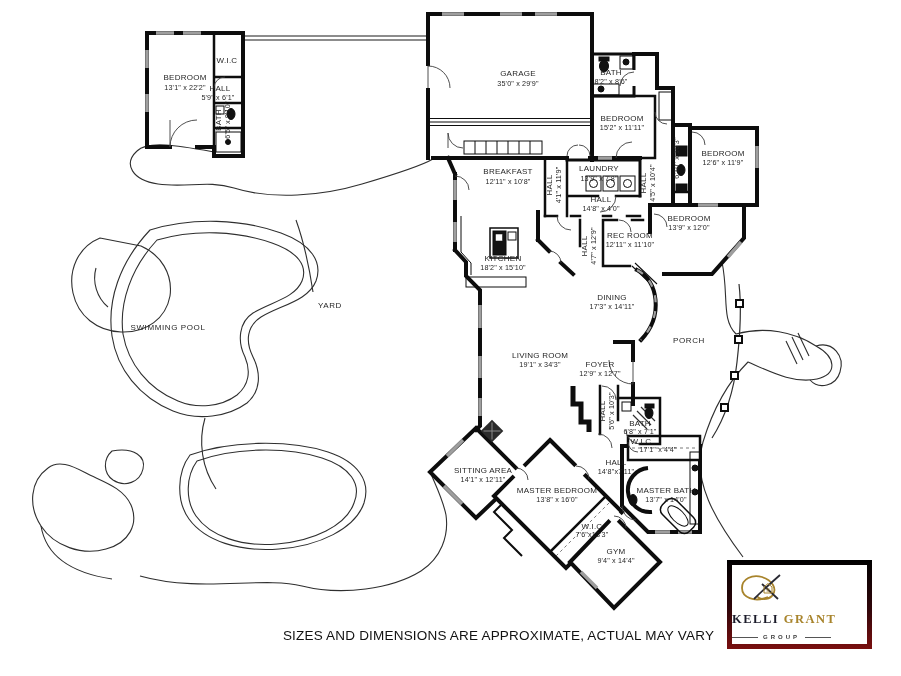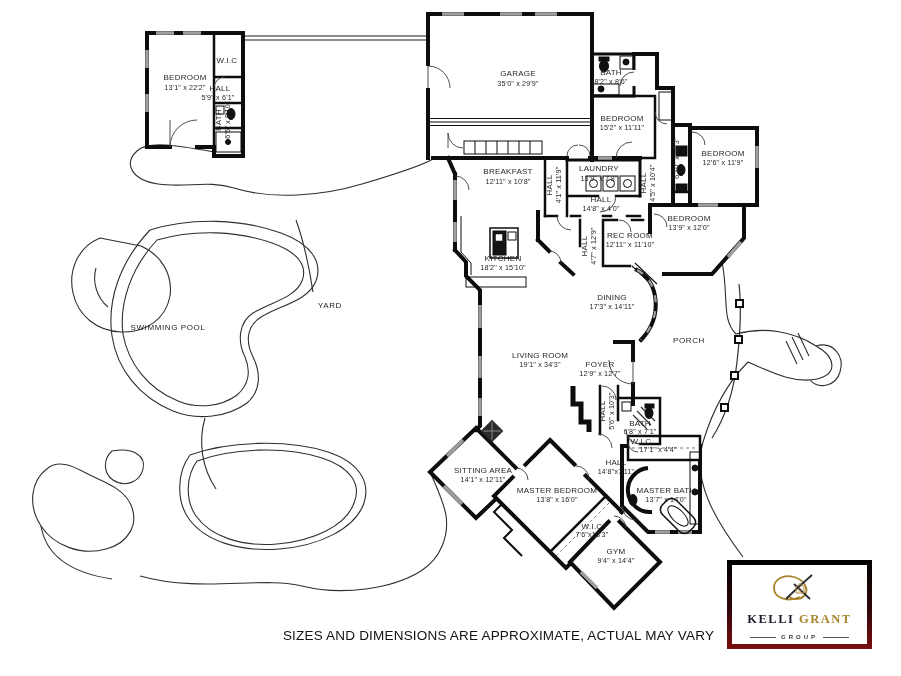--- a/index.html
+++ b/index.html
@@ -7,21 +7,21 @@
   #plan{position:absolute;left:0;top:0;}
   svg text{font-family:"Liberation Sans",sans-serif;fill:#1f1f1f;}
   .rn{font-size:8px;letter-spacing:.25px;text-anchor:middle;}
   .rd{font-size:7.2px;letter-spacing:.15px;text-anchor:middle;}
   .site-lbl{font-size:8px;letter-spacing:.6px;text-anchor:middle;}
   #disclaimer{position:absolute;left:0;top:628px;width:901px;text-align:center;
     font-size:13.5px;color:#121212;letter-spacing:.2px;padding-left:48px;}
   #logo-box{position:absolute;left:727px;top:560px;width:145px;height:89px;box-sizing:border-box;
     background:linear-gradient(#000000,#30060a 55%,#7a0f0f);padding:5px;}
   #logo-inner{width:100%;height:100%;background:#ffffff;display:flex;flex-direction:column;
-    align-items:center;justify-content:center;gap:7px;}
+    justify-content:center;gap:7px;}
   .brand{font-family:"Liberation Serif",serif;font-size:12.5px;letter-spacing:1.5px;font-weight:bold;}
   .brand .first{color:#1c1c2b;}
   .brand .second{color:#a8842c;}
   .group-row{display:flex;align-items:center;gap:5px;font-size:6px;letter-spacing:3px;color:#3a3a3a;font-weight:bold;}
   .group-row .rule{display:inline-block;width:26px;height:0;border-top:1px solid #555;}
 </style>
 </head>
 <body>
 
 <svg id="plan" width="901" height="676" viewBox="0 0 901 676">

